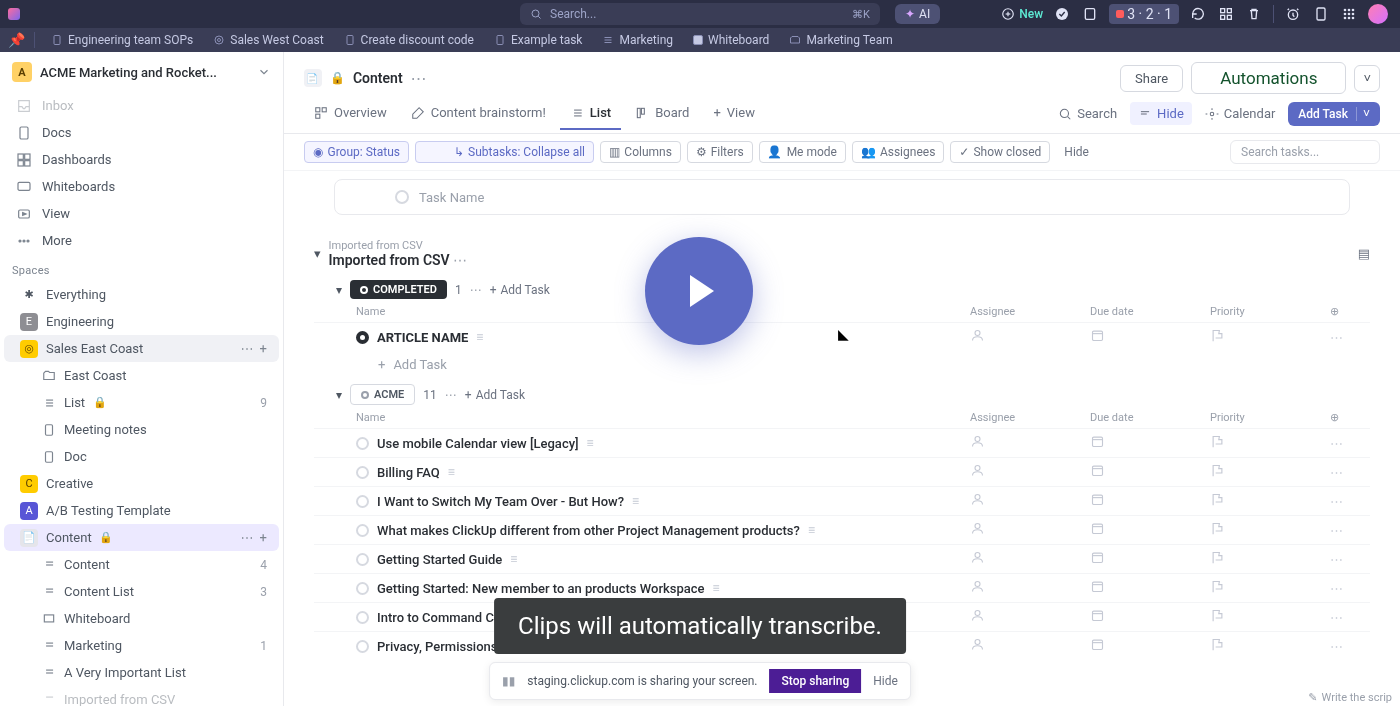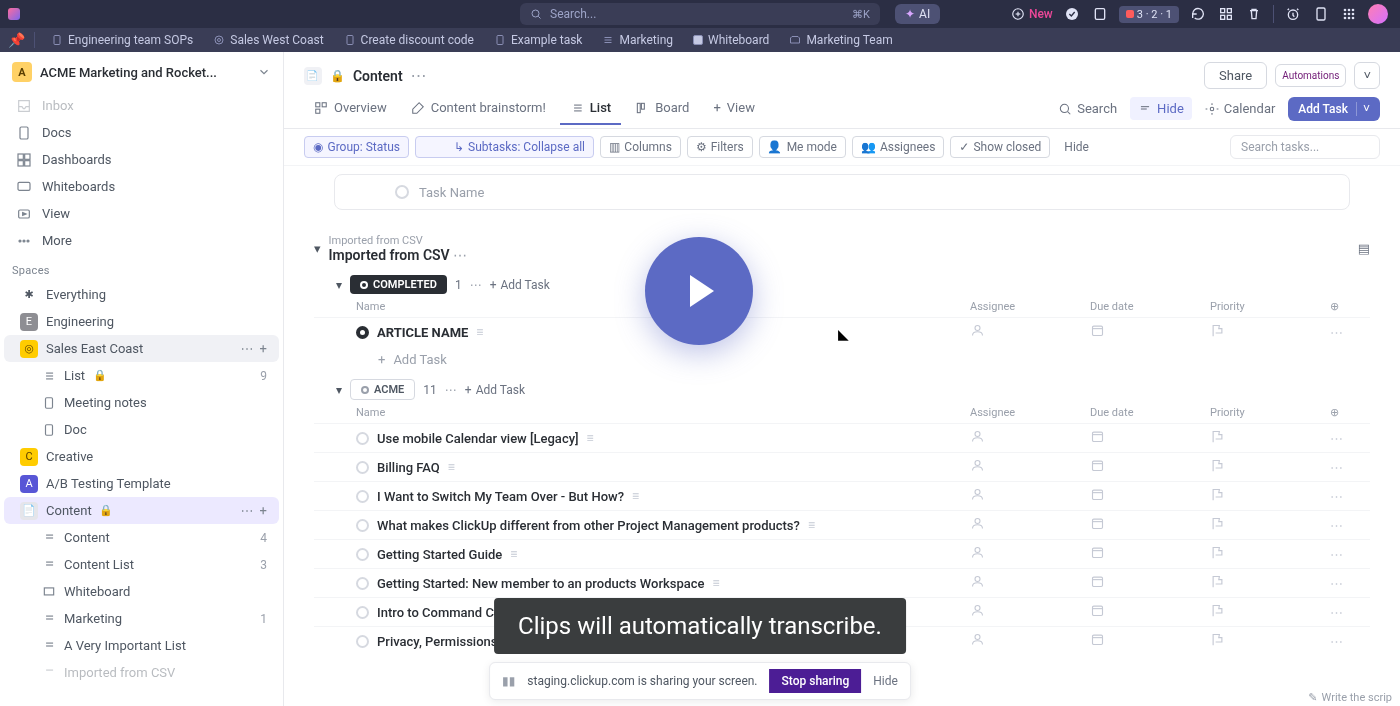--- a/index.html
+++ b/index.html
@@ -8,22 +8,22 @@
 
 .topbar { height:28px; background:#2B2E44; display:flex; align-items:center; position:relative; color:#9ca3c7; font-size:12px; }
 .topbar .logo { width:28px; height:26px; display:flex; align-items:center; justify-content:center; position:relative; }
 .topbar .logo-dot { width:12px; height:12px; border-radius:3px; background:linear-gradient(135deg,#ff6b9d,#7b68ee); }
 .topbar .search { position:absolute; left:50%; transform:translateX(-50%); width:360px; height:22px; background:#3a3d56; border-radius:6px; display:flex; align-items:center; padding:0 10px; gap:8px; }
 .topbar .search svg { width:12px; height:12px; }
 .topbar .search .placeholder { flex:1; color:#9ca3c7; }
 .topbar .search .shortcut { color:#9ca3c7; font-size:11px; }
 .topbar .ai-btn { position:absolute; left:50%; transform:translateX(195px); background:#4d5174; padding:3px 10px; border-radius:6px; display:flex; align-items:center; gap:4px; color:#e0e3f5; font-size:12px; }
 .topbar .right { margin-left:auto; display:flex; align-items:center; gap:10px; padding-right:12px; }
-.topbar .new { display:flex; align-items:center; gap:4px; color:#ec4899; font-weight:500; }
-.topbar .pill { background:#4d5174; border-radius:4px; padding:2px 7px; display:flex; align-items:center; gap:3px; font-size:11px; color:#e0e3f5; }
+.topbar .new { display:flex; align-items:center; gap:4px; color:#5eead4; font-weight:500; }
+.topbar .pill { background:#4d5174; border-radius:4px; padding:2px 7px; display:flex; align-items:center; gap:3px; font-size:14px; color:#e0e3f5; }
 .topbar .red-dot { width:8px; height:8px; background:#ff5c5c; border-radius:2px; }
 .topbar .ico { width:18px; height:18px; display:flex; align-items:center; justify-content:center; }
 .topbar .avatar { width:20px; height:20px; border-radius:50%; background:linear-gradient(135deg,#ff7eb3,#d471ff); }
 
 
 .tabsrow { height:24px; background:#3a3d56; display:flex; align-items:center; padding:0 8px; gap:4px; font-size:12px; color:#c5c9e3; }
 .tabsrow .pin { color:#c5c9e3; width:18px; text-align:center; font-size:14px; }
 .tabsrow .tab { padding:2px 8px; display:flex; align-items:center; gap:5px; white-space:nowrap; }
 .tabsrow svg { width:12px; height:12px; stroke:#8a8fb5; }
 .tabsrow .small-sq { width:10px; height:10px; border:1px solid #8a8fb5; border-radius:2px; background:#c5c9e3; }
@@ -47,21 +47,21 @@
 .sub2 { padding-left:38px !important; }
 .sub svg, .sub2 svg { width:14px; height:14px; stroke:#7c848f; }
 
 
 .main { position:absolute; top:52px; left:284px; right:0; bottom:0; display:flex; flex-direction:column; background:#fff; }
 .page-header { padding:10px 20px 0; display:flex; align-items:center; gap:8px; }
 .page-header .title-ic { width:18px; height:18px; background:#f0f1f5; border-radius:4px; display:flex; align-items:center; justify-content:center; font-size:10px; color:#6b7280; }
 .page-header .ptitle { font-weight:600; color:#2a2e34; font-size:14px; }
 .page-header .right { margin-left:auto; display:flex; gap:8px; align-items:center; }
 .page-header .share { border:1px solid #d6d9e0; border-radius:6px; padding:5px 14px; font-size:13px; color:#4f5762; }
-.page-header .auto { border:1px solid #d6d9e0; border-radius:6px; padding:5px 6px; font-size:10px; color:#701a75; }
+.page-header .auto { border:1px solid #d6d9e0; border-radius:6px; padding:5px 28px; font-size:17px; color:#14532d; }
 .page-header .carbtn { border:1px solid #d6d9e0; border-radius:6px; padding:5px 8px; font-size:13px; color:#4f5762; }
 
 .view-tabs { display:flex; align-items:center; padding:0 20px; height:40px; border-bottom:1px solid #e8e9ed; gap:4px; font-size:13px; color:#6b7280; }
 .view-tabs .vtab { padding:8px 10px; display:flex; align-items:center; gap:6px; border-bottom:2px solid transparent; cursor:pointer; }
 .view-tabs .vtab.active { border-bottom-color:#5c6ac4; color:#2a2e34; font-weight:500; }
 .view-tabs svg { width:14px; height:14px; stroke:#6b7280; fill:none; stroke-width:1.8; }
 .view-tabs .right { margin-left:auto; display:flex; align-items:center; gap:5px; }
 .view-tabs .rbtn { padding:4px 8px; display:flex; align-items:center; gap:5px; color:#6b7280; border-radius:4px; }
 .view-tabs .rbtn.hide { color:#5c6ac4; background:#f0f1ff; }
 .view-tabs .addtask { background:#5c6ac4; color:#fff; border-radius:6px; padding:5px 10px; font-size:12px; font-weight:500; display:flex; align-items:center; gap:4px; }
@@ -327,20 +327,26 @@
       <span>Engineering</span>
     </div>
   <div class="space-row selected">
       <div class="sp-ic" style="background:#ffcc00;color:#5a3e00;">◎</div>
       <span>Sales East Coast</span>
       <div class="hover-ic">
         <span>⋯</span>
         <span>+</span>
       </div>
     </div>
+  <div class="space-row sub">
+      <svg viewBox="0 0 24 24" fill="none" stroke-width="2">
+        <path d="M3 7l3-3h5l2 2h8v12H3z"></path>
+      </svg>
+      <span>East Coast</span>
+    </div>
   <div class="space-row sub2">
       <svg viewBox="0 0 24 24" fill="none" stroke-width="2">
         <line x1="7" y1="7" x2="19" y2="7"></line>
         <line x1="7" y1="12" x2="19" y2="12"></line>
         <line x1="7" y1="17" x2="19" y2="17"></line>
       </svg>
       <span>List</span>
       <span class="lock">🔒</span>
       <span class="count">9</span>
     </div>

